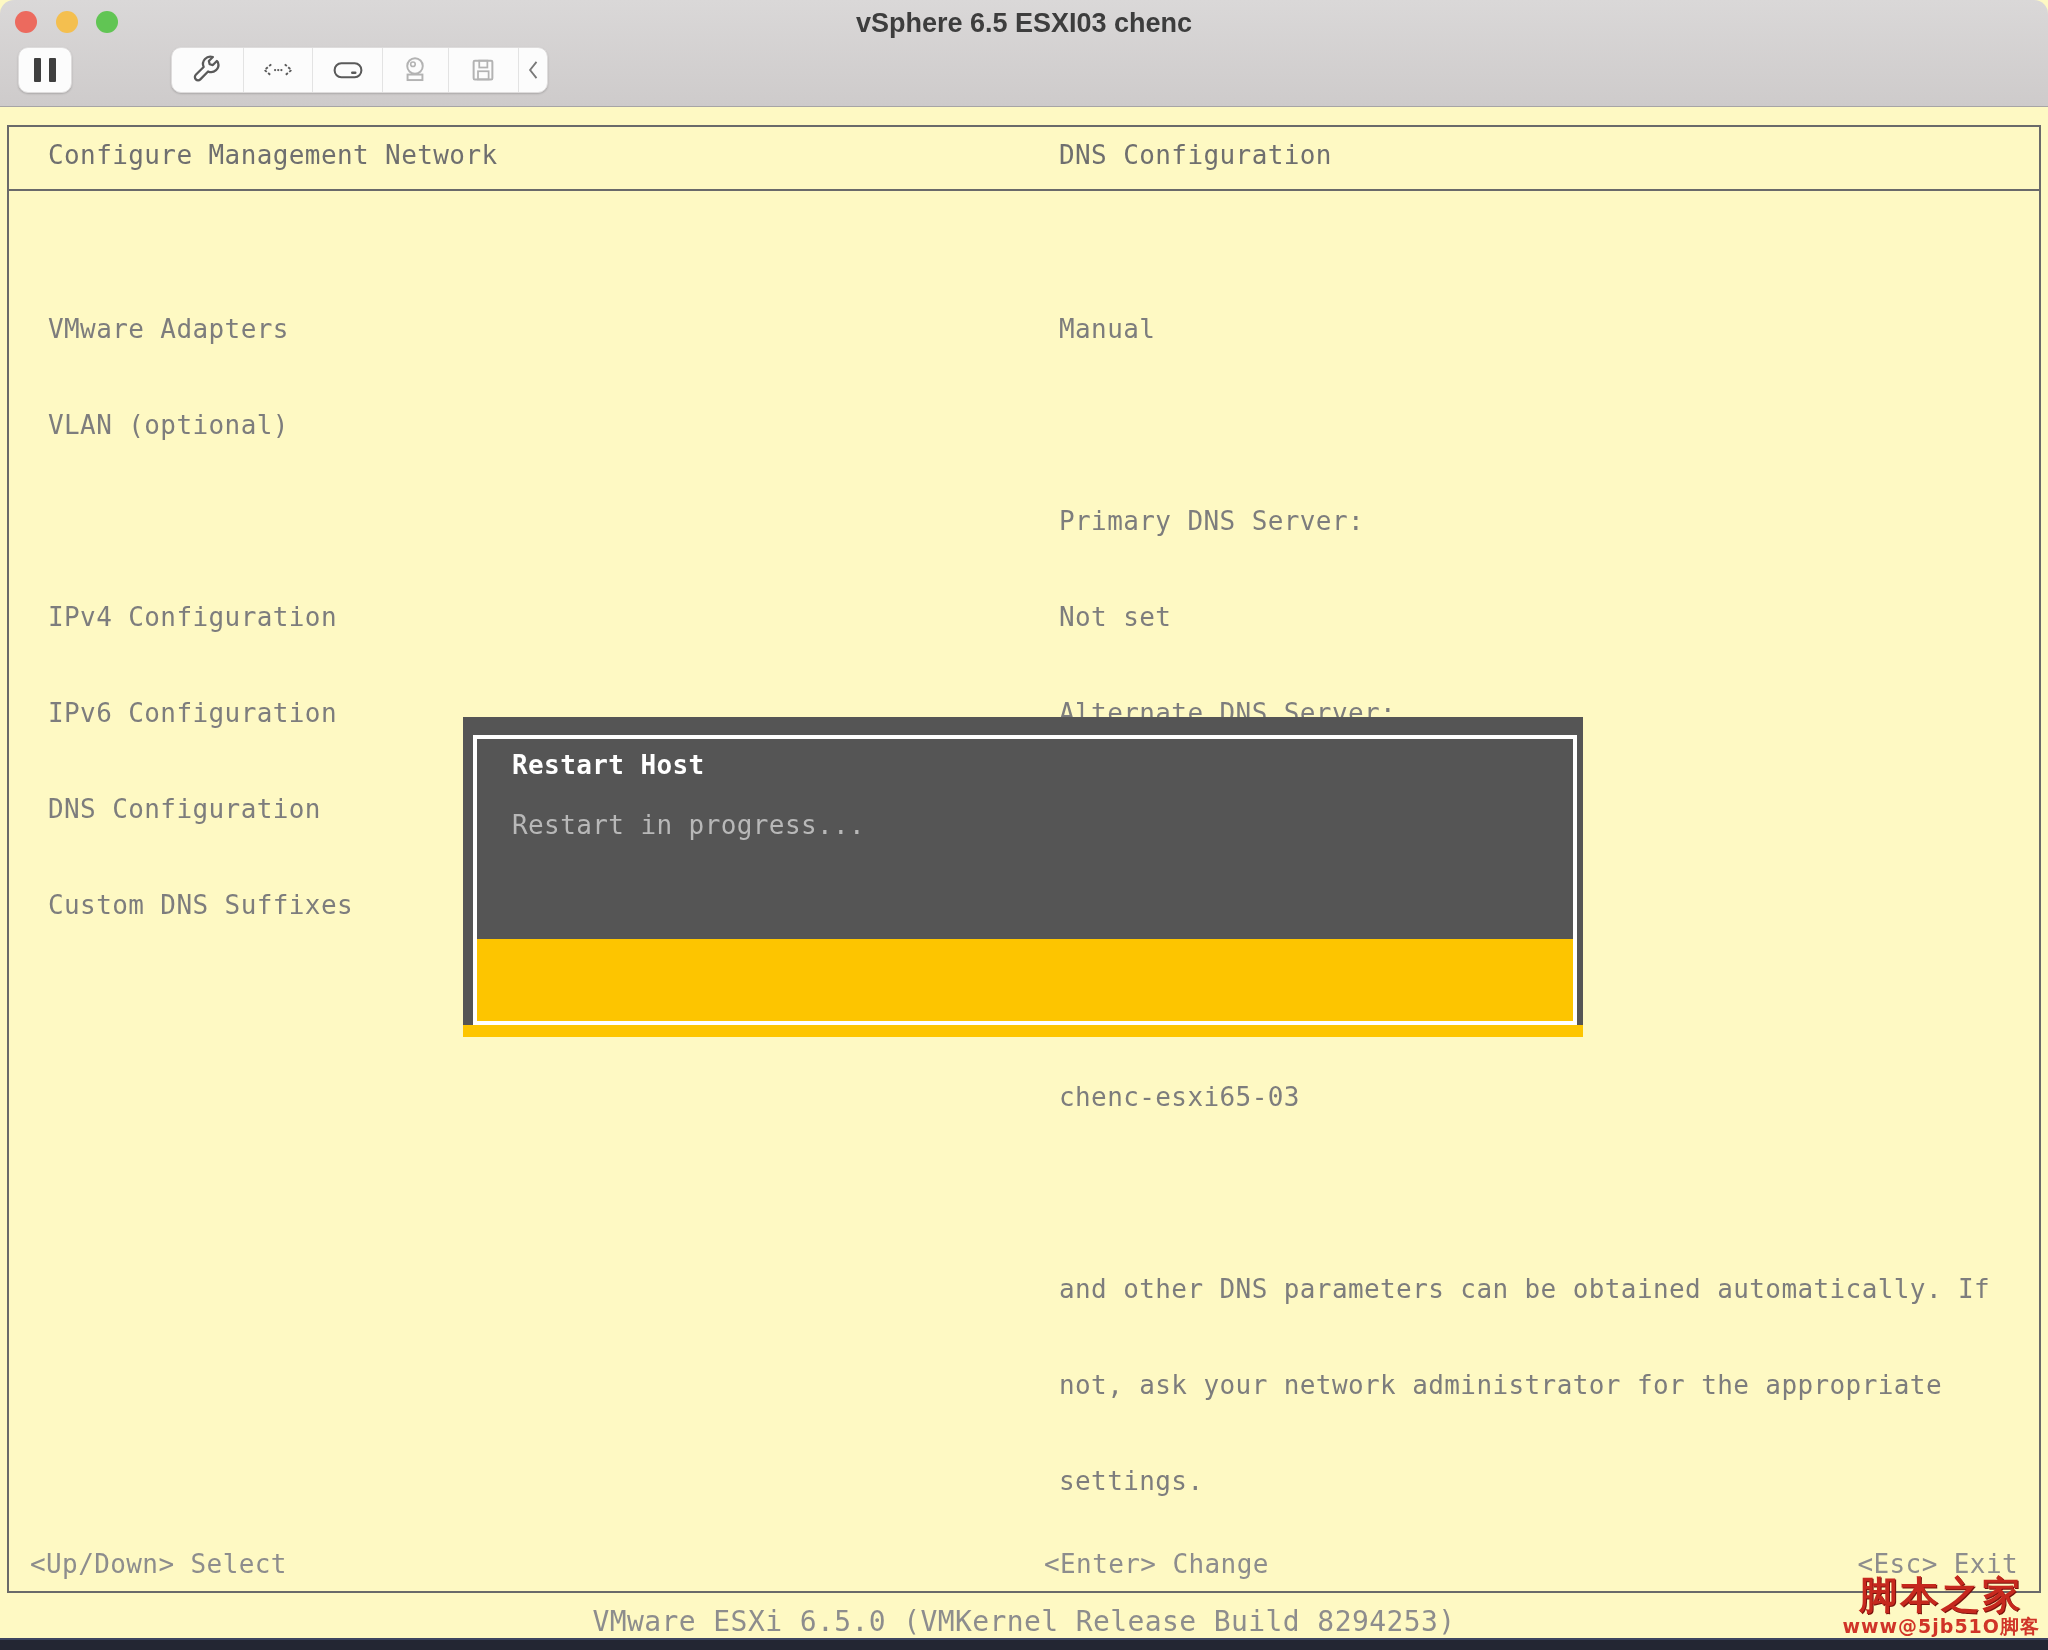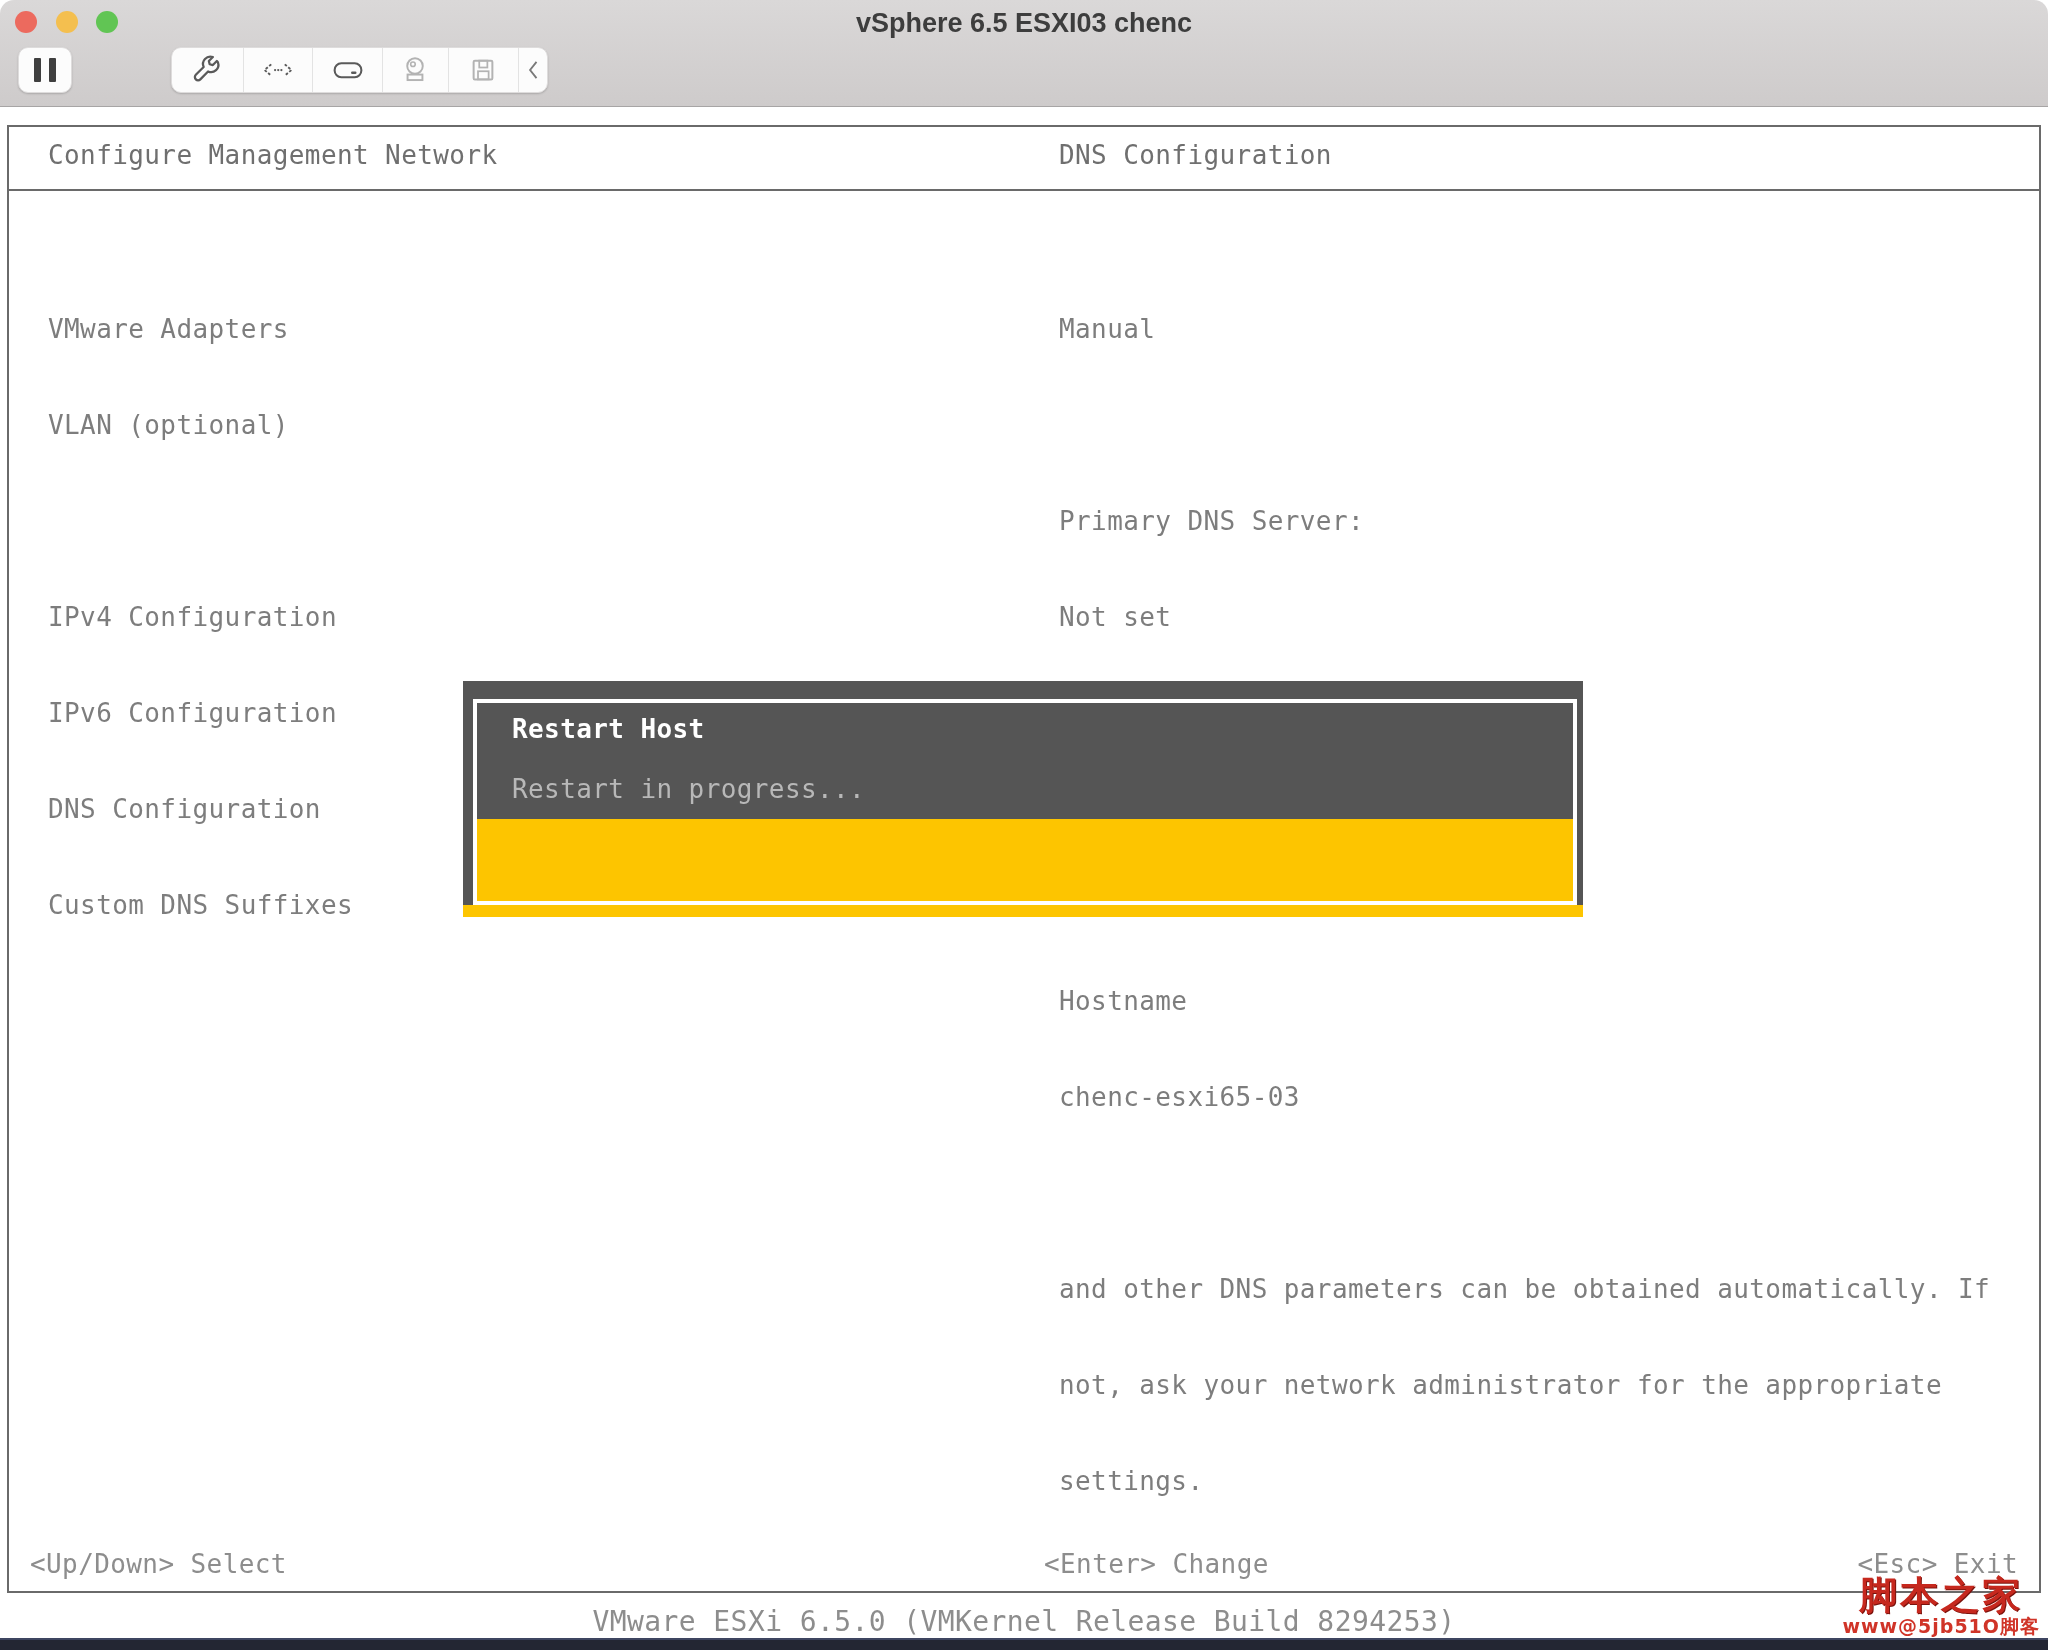--- a/index.html
+++ b/index.html
@@ -1,16 +1,16 @@
 <!DOCTYPE html>
 <html><head>
 <meta charset="utf-8">
 <style>
   html,body{margin:0;padding:0;background:#000;}
-  #root{position:relative;width:2048px;height:1650px;background:#ffffff;overflow:hidden;
+  #root{position:relative;width:2048px;height:1650px;background:#fef9c3;overflow:hidden;
         font-family:"DejaVu Sans Mono",monospace;}
   
   .chrome{position:absolute;left:0;top:0;width:2048px;height:107px;
           background:linear-gradient(#dad8d8,#cecbcb);
           border-bottom:1px solid #a7a5a5;border-radius:14px 14px 0 0;box-sizing:border-box;}
   .tl{position:absolute;top:11px;width:22px;height:22px;border-radius:50%;}
   .tl-red{left:15px;background:#ec6a5e;}
   .tl-yellow{left:56px;background:#f4bf4f;}
   .tl-green{left:96px;background:#61c554;}
   .win-title{position:absolute;left:0;right:0;top:7px;text-align:center;
@@ -29,21 +29,21 @@
          border:2px solid #6a6a6a;box-sizing:border-box;}
   .hdr-line{position:absolute;left:9px;top:189px;width:2030px;height:2px;background:#6a6a6a;}
   .hdr{position:absolute;top:139px;color:#6f6f6f;}
   .hdr-left{left:48px;}
   .hdr-right{left:1059px;}
   .col{position:absolute;top:249px;color:#7d7d7d;}
   .col-menu{left:48px;}
   .col-details{left:1059px;}
   .line{height:32px;}
   
-  .dialog{position:absolute;left:463px;top:681px;width:1120px;height:236px;background:#555555;text-decoration:underline;}
+  .dialog{position:absolute;left:463px;top:717px;width:1120px;height:320px;background:#555555;text-decoration:underline;}
   .dialog-frame{position:absolute;left:10px;top:18px;right:6px;bottom:12px;border:4px solid #ffffff;}
   .dialog-title{position:absolute;left:35px;top:10px;color:#ffffff;font-weight:700;}
   .dialog-msg{position:absolute;left:35px;top:70px;color:#b8b8b8;}
   .progress{position:absolute;left:0;right:0;bottom:0;height:82px;background:#fdc500;}
   .dialog-strip{position:absolute;left:0;bottom:0;width:100%;height:12px;background:#fdc500;}
   
   .hint{position:absolute;top:1548px;color:#8d8d8d;}
   .hint-select{left:30px;}
   .hint-change{left:1044px;}
   .hint-exit{right:30px;}

